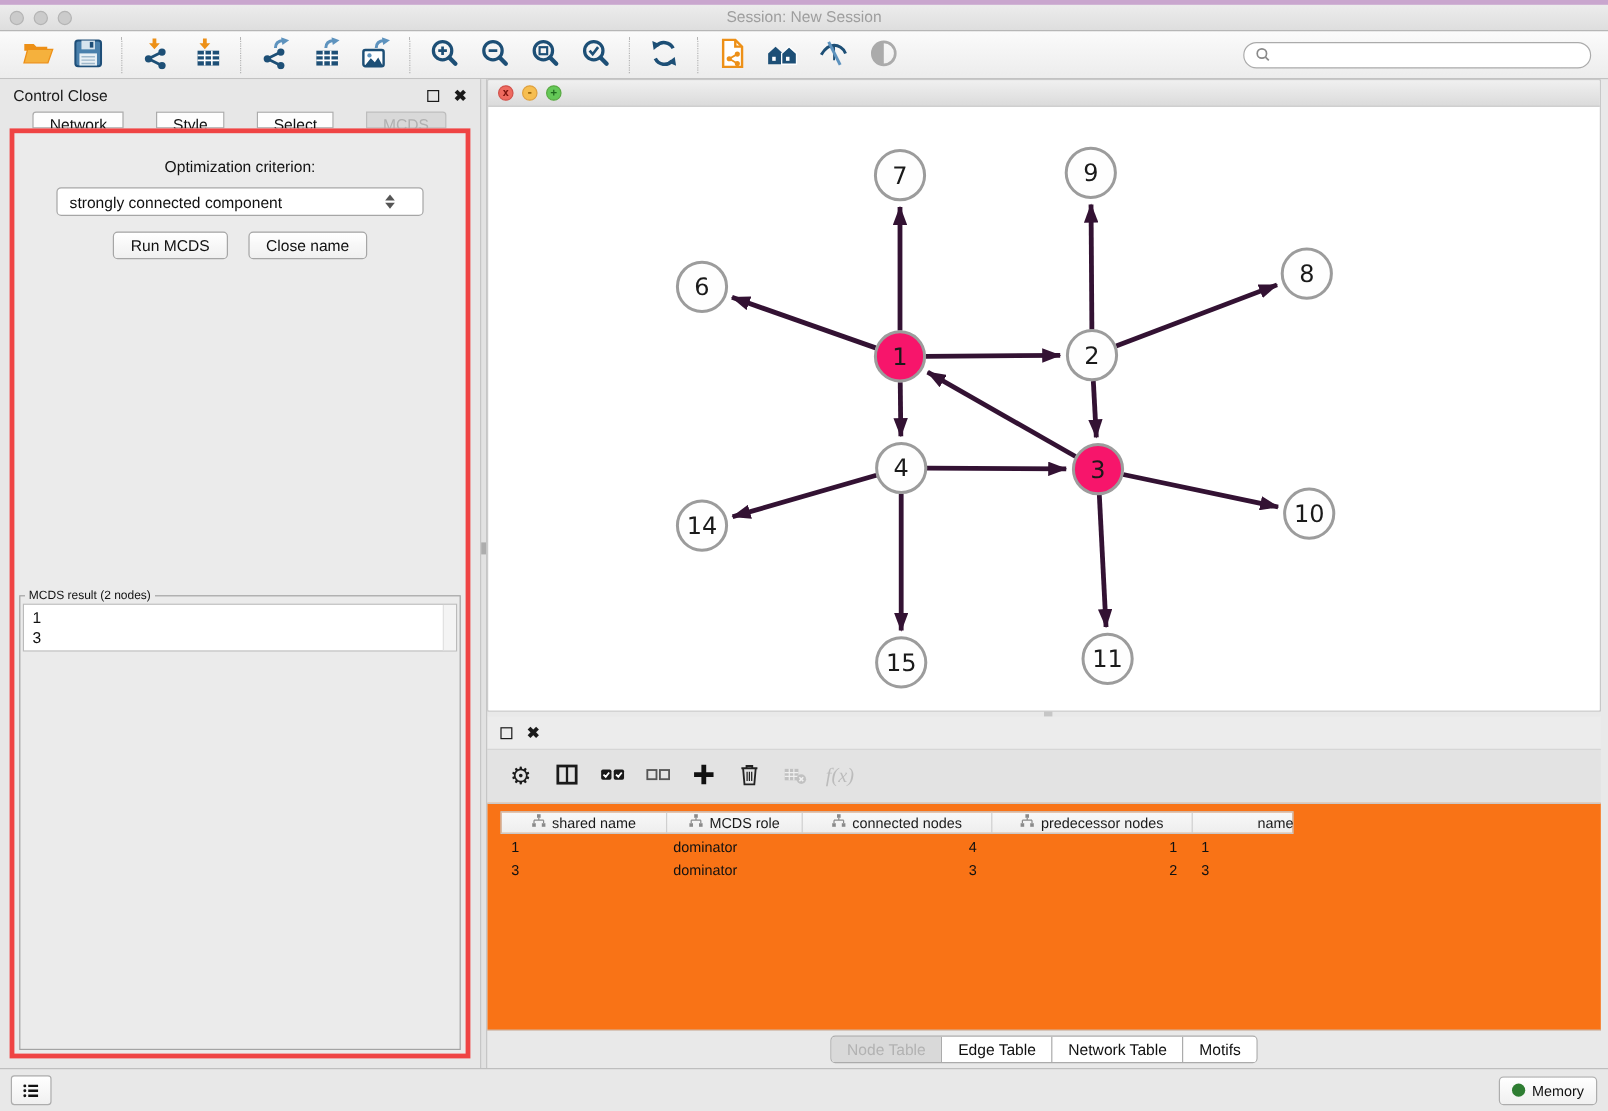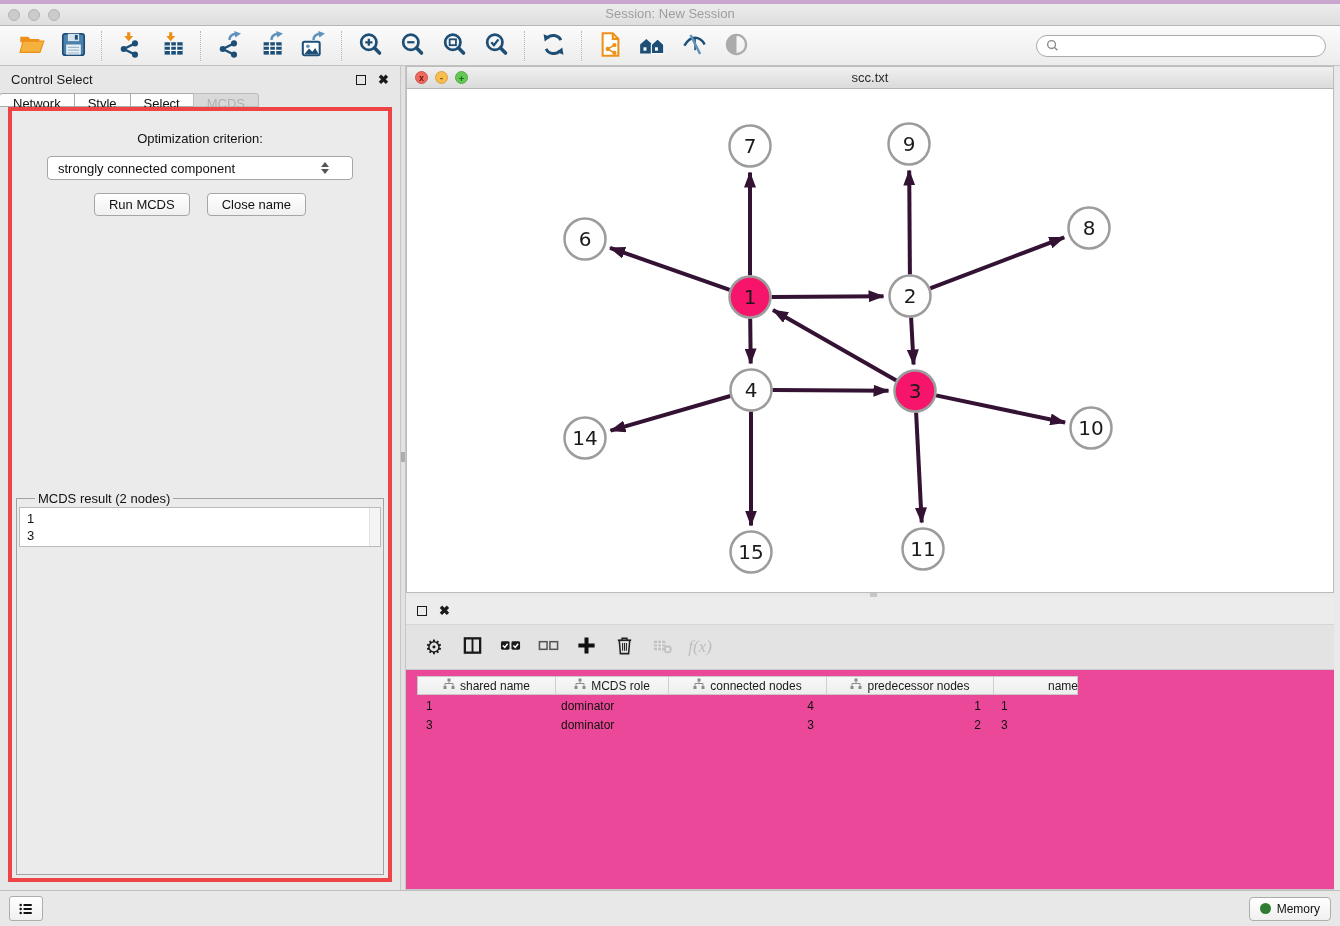--- a/index.html
+++ b/index.html
@@ -23,36 +23,36 @@
 
   
   .main { display:flex; height:824px; }
 
   
   .control-panel { width:400px; display:flex; flex-direction:column; background:#E7E7E7; }
   .panel-header { height:27px; display:flex; align-items:center; padding:0 11px; }
   .panel-title { flex:1; font-size:13px; color:#1A1A1A; }
   .win-float { width:10px; height:10px; border:1.5px solid #1A1A1A; margin-right:12px; }
   .win-close { font-size:13px; font-weight:bold; color:#1A1A1A; line-height:10px; }
-  .cp-tabs { display:flex; justify-content:flex-start; height:14px; }
+  .cp-tabs { display:flex; justify-content:center; height:14px;gap:28px; }
   .cp-tab { padding:2px 13px; font-size:13px; background:#FDFDFD; border:1px solid #ABABAB; margin-left:-1px; color:#111; }
   .cp-tab:first-child { border-radius:3px 0 0 0; }
   .cp-tab:last-child { border-radius:0 3px 0 0; }
   .cp-tab.selected { background:#D9D9D9; color:#B0B0B0; border-color:#BDBDBD; }
   .cp-body { flex:1; margin:0 8px 8px; border:4px solid #ef4444; background:#EBEBEB; display:flex; flex-direction:column; align-items:center; padding-top:20px; }
   .opt-label { font-size:13px; color:#111; margin-bottom:10px; }
   .select-box { width:306px; height:24px; background:#FFF; border:1px solid #A6A6A6; border-radius:4px; display:flex; align-items:center; padding:0 23px 0 10px; font-size:13px; color:#111; }
   .caret { margin-left:auto; display:flex; flex-direction:column; gap:2px; }
   .caret i { width:0; height:0; border-left:4px solid transparent; border-right:4px solid transparent; display:block; }
   .caret .up { border-bottom:5px solid #555; }
   .caret .down { border-top:5px solid #555; }
   .btn-row { display:flex; gap:17px; margin-top:13px; }
   .btn { padding:3px 14px; font-size:13px; background:linear-gradient(#FFFFFF,#F0F0F0); border:1px solid #A6A6A6; border-radius:4px; color:#111; }
   fieldset.result { align-self:stretch; margin:auto 4px 3px; height:384px; border:1px solid #A3A3A3; padding:1px 2px 2px; display:flex; }
-  fieldset.result legend { font-size:13px; color:#111; padding:0 3px; margin-left:16px; }
+  fieldset.result legend { font-size:10px; color:#111; padding:0 3px; margin-left:2px; }
   .result-area { flex:1; background:#FFF; border:1px solid #BBB; position:relative; font-size:13px; line-height:17px; padding:2px 14px 2px 7px; overflow:hidden; color:#111; }
   .result-scroll { position:absolute; top:0; right:0; bottom:0; width:11px; background:#F4F4F4; border-left:1px solid #E2E2E2; }
 
   
   .v-splitter { width:6px; background:#E2E2E2; border-left:1px solid #C6C6C6; border-right:1px solid #C6C6C6; position:relative; }
   .v-splitter .grip { position:absolute; top:386px; left:0; width:4px; height:10px; background:#ADADAD; }
   .h-splitter { height:4px; position:relative; }
   .h-splitter .grip { position:absolute; left:50%; top:0; width:7px; height:4px; background:#C6C6C6; }
 
   
@@ -68,21 +68,21 @@
   .net-canvas svg { position:absolute; inset:0; width:100%; height:100%; }
 
   
   .table-panel { flex:1; display:flex; flex-direction:column; background:#ECECEC; }
   .tp-toolbar { height:45px; background:#E3E3E3; border-top:1px solid #D6D6D6; display:flex; align-items:center; padding-left:16px; gap:14px; flex:none; }
   .tpi { width:24px; height:24px; display:flex; align-items:center; justify-content:center; background:transparent; border:none; }
   .tpi svg { width:21px; height:21px; }
   .tpi .glyph { font-size:20px; line-height:20px; color:#1A1A1A; }
   .tpi.disabled { opacity:.45; }
   .fx { font-family:"Liberation Serif",serif; font-style:italic; font-size:17px; color:#8F8F8F; }
-  .tp-table { flex:1; background:#ec4899; border-top:1px solid #C9C9C9; border-bottom:1px solid #C9C9C9; padding:6px 0 12px 11px; overflow:hidden; }
+  .tp-table { flex:1; background:#f97316; border-top:1px solid #C9C9C9; border-bottom:1px solid #C9C9C9; padding:6px 0 12px 11px; overflow:hidden; }
   .thead, .trow { display:grid; grid-template-columns:138px 113px 158px 167px 84px; width:661px; }
   .thead { height:19px; background:linear-gradient(#F8F8F8,#EEEEEE); border:1px solid #C9C9C9; }
   .th { display:flex; align-items:center; justify-content:center; gap:5px; font-size:12px; color:#1A1A1A; border-right:1px solid #CFCFCF; overflow:hidden; }
   .th:last-child { border-right:none;justify-content:flex-end; }
   .trow { height:17px; margin-top:2px; }
   .td { font-size:12px; color:#111; display:flex; align-items:center; }
   .td.a-left0 { padding-left:9px; }
   .td.a-left1 { padding-left:6px; }
   .td.a-right { justify-content:flex-end; padding-right:12px; }
   .td.a-left4 { padding-left:8px; }
@@ -251,21 +251,21 @@
           <path d="M9.2 9.2l3 3" stroke="#8A8A8A" stroke-width="1.5"></path>
         </svg>
       <input value="" style="">
     </div>
   </div>
 
   <div class="main">
 
     <div class="control-panel">
       <div class="panel-header">
-        <span class="panel-title">Control Select</span>
+        <span class="panel-title">Control Close</span>
         <span class="win-float"></span>
         <span class="win-close">✖</span>
       </div>
       <div class="cp-tabs" id="cp-tabs">
           <span class="cp-tab">Network</span>
           <span class="cp-tab">Style</span>
           <span class="cp-tab">Select</span>
           <span class="cp-tab selected">MCDS</span>
         </div>
       <div class="cp-body">
@@ -296,21 +296,20 @@
         <div class="grip"></div>
       </div>
 
     <div class="right-col">
 
       <div class="net-window">
         <div class="net-titlebar">
           <span class="traffic t-close">x</span>
           <span class="traffic t-min">-</span>
           <span class="traffic t-zoom">+</span>
-          <span class="net-title">scc.txt</span>
         </div>
         <div class="net-canvas">
           <svg id="graph" viewBox="0 0 926 503">
               <defs>
                 <marker id="arrow" viewBox="0 0 16 12" refX="15" refY="6" markerWidth="16" markerHeight="12" orient="auto" markerUnits="userSpaceOnUse">
                   <path d="M0 0L16 6L0 12z" fill="#331233"></path>
                 </marker>
               </defs>
               <line x1="343.0" y1="186.5" x2="343.0" y2="83.5" stroke="#331233" stroke-width="4" marker-end="url(#arrow)"></line>
               <line x1="322.7" y1="200.9" x2="203.0" y2="158.8" stroke="#331233" stroke-width="4" marker-end="url(#arrow)"></line>
@@ -486,20 +485,28 @@
               </div>
               <div class="trow">
                 <div class="td a-left0">3</div>
                 <div class="td a-left1">dominator</div>
                 <div class="td a-right">3</div>
                 <div class="td a-right">2</div>
                 <div class="td a-left4">3</div>
               </div>
             </div>
         </div>
+        <div class="tp-footer">
+          <div class="seg" id="tp-tabs">
+              <span class="seg-tab selected">Node Table</span>
+              <span class="seg-tab">Edge Table</span>
+              <span class="seg-tab">Network Table</span>
+              <span class="seg-tab">Motifs</span>
+            </div>
+        </div>
       </div>
 
     </div>
   </div>
 
   <div class="statusbar">
     <button class="sb-btn">
       <svg width="18" height="18" viewBox="0 0 22 22">
         <circle cx="4.5" cy="6" r="1.5" fill="#111"></circle>
           <circle cx="4.5" cy="11" r="1.5" fill="#111"></circle>

